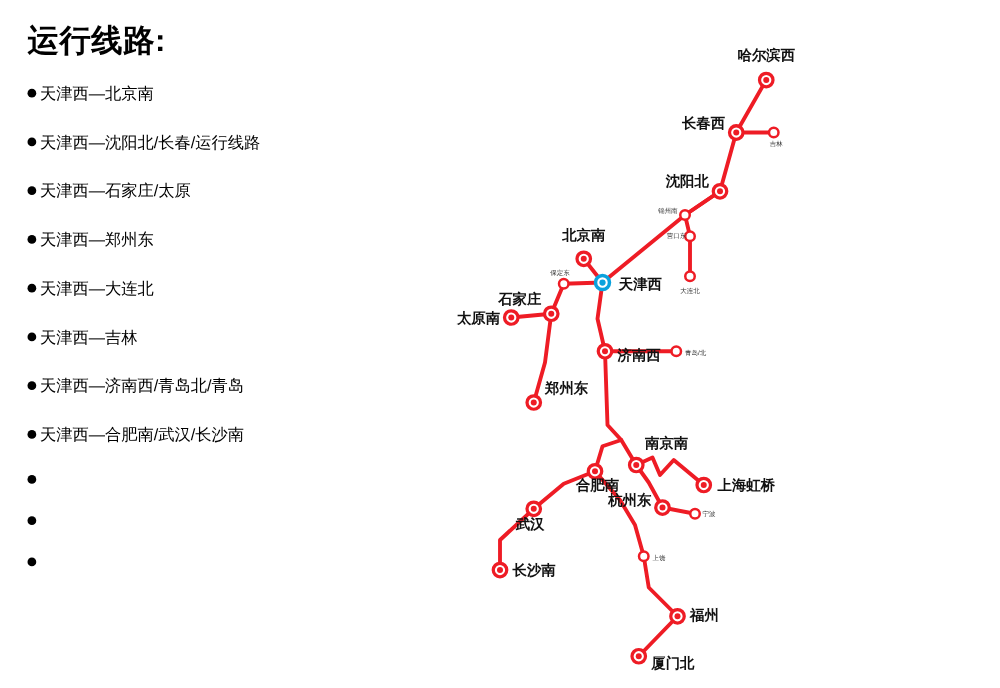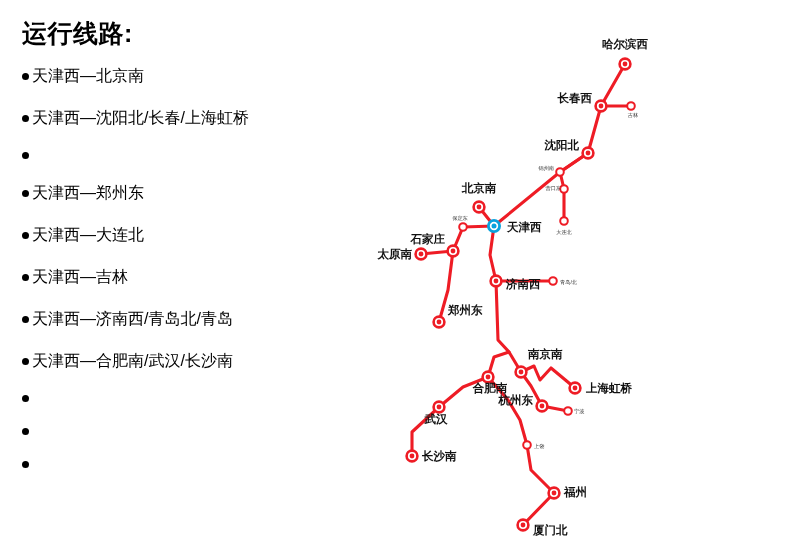--- a/index.html
+++ b/index.html
@@ -40,21 +40,21 @@
     line-height: 1.2;
     margin: 0 0 20px 0;
     color: #000000;
   }
   #routes-list {
     list-style: none;
     margin: 0;
     padding: 0;
   }
   #routes-list li {
-    font-size: 16px;
+    font-size: 13px;
     line-height: 1.0;
     margin: 0 0 26px 0;
     white-space: nowrap;
     color: #000000;
     display: flex;
     align-items: center;
   }
   #routes-list li .bullet {
     display: inline-block;
     width: 7px;
@@ -64,21 +64,21 @@
     margin-right: 3px;
     flex: 0 0 auto;
   }
   #routes-list li .route-text {
     display: inline-block;
   }
 
   
   #map-area {
     position: absolute;
-    left: 368px;
+    left: 356px;
     top: 0;
     width: 420px;
     height: 550px;
   }
   #map-svg {
     display: block;
     width: 420px;
     height: 550px;
   }
   .rail-line {
@@ -131,24 +131,25 @@
 
   <div id="routes-panel">
     <h1 id="page-title">运行线路:</h1>
     <ul id="routes-list">
         <li>
           <span class="bullet"></span>
           <span class="route-text">天津西—北京南</span>
         </li>
         <li>
           <span class="bullet"></span>
-          <span class="route-text">天津西—沈阳北/长春/上海虹桥</span>
-        </li>
-        <li>
-          <span class="bullet"></span>
+          <span class="route-text">天津西—沈阳北/长春/运行线路</span>
+        </li>
+        <li>
+          <span class="bullet"></span>
+          <span class="route-text">天津西—石家庄/太原</span>
         </li>
         <li>
           <span class="bullet"></span>
           <span class="route-text">天津西—郑州东</span>
         </li>
         <li>
           <span class="bullet"></span>
           <span class="route-text">天津西—大连北</span>
         </li>
         <li>

